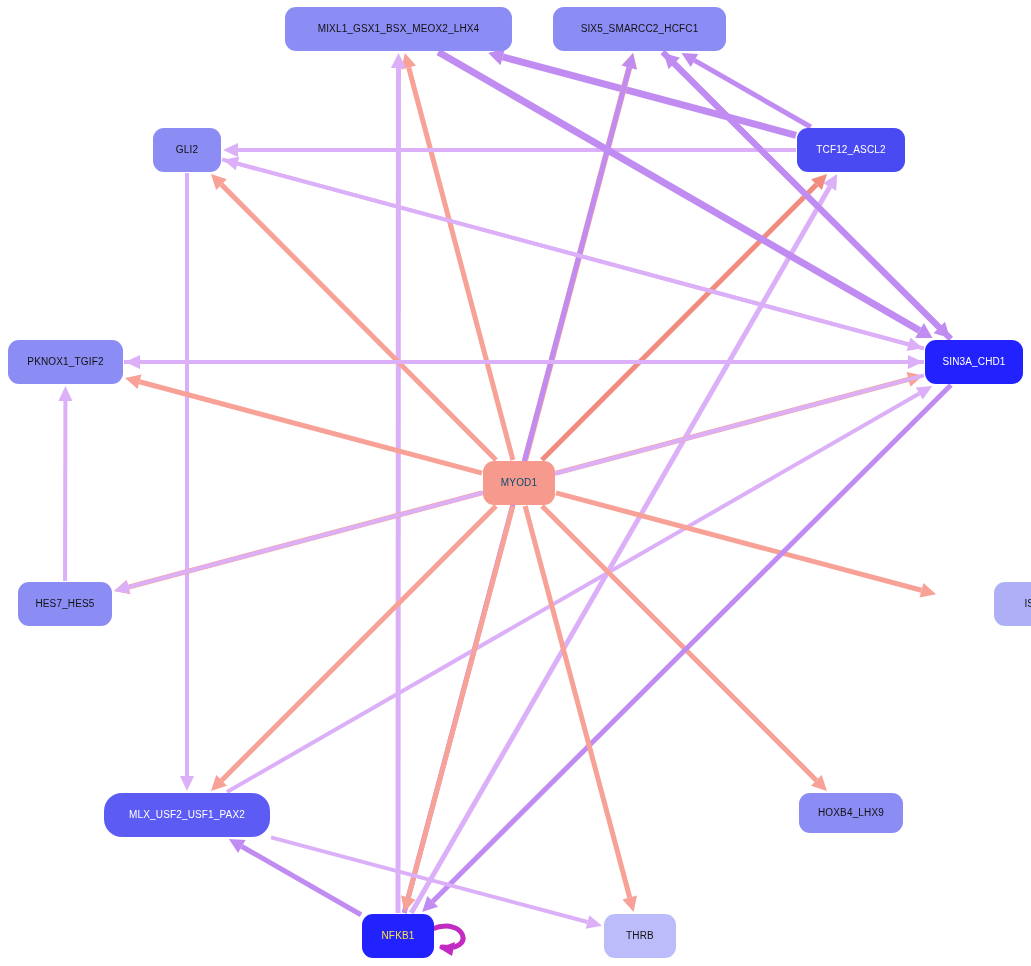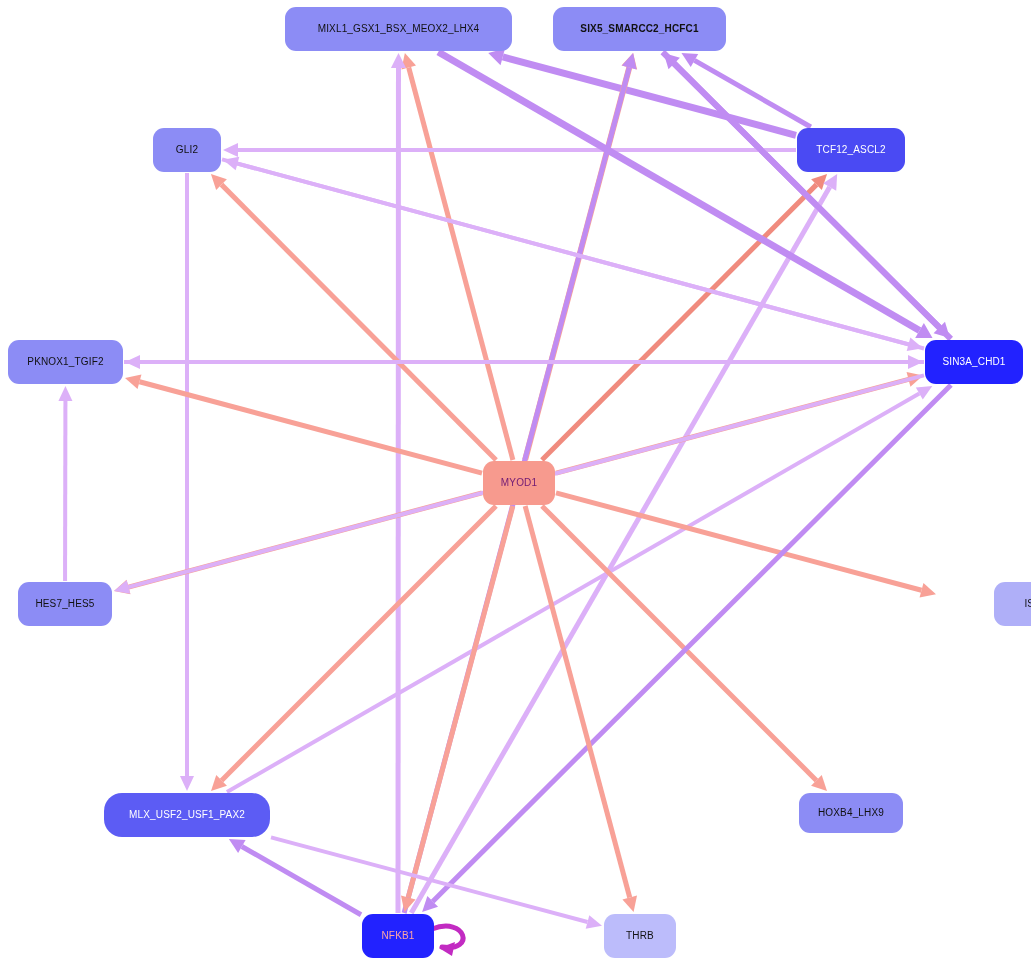--- a/index.html
+++ b/index.html
@@ -177,26 +177,26 @@
         <line x1="271" y1="837.4370860927153" x2="587.5080700505656" y2="921.9789767684733" stroke="#DCB0F8" stroke-width="4" stroke-linecap="butt"></line>
         <polygon points="602,925.849889624724 585.7016440509819,928.7418774115428 589.3144960501493,915.2160761254039" fill="#DCB0F8"></polygon>
       </g>
       <g>
         <path d="M 432 929 C 466 916, 476 952, 442 947" fill="none" stroke="#C22BC2" stroke-width="5" stroke-linecap="round"></path>
         <polygon points="439,948 455,942 452,956" fill="#C22BC2"></polygon>
       </g>
     </svg>
   <div id="node-layer">
       <div class="node" style="left: 285px; top: 7px; width: 227px; height: 44px; background: rgb(140, 140, 245); color: rgb(17, 17, 17);">MIXL1_GSX1_BSX_MEOX2_LHX4</div>
-      <div class="node" style="left: 553px; top: 7px; width: 173px; height: 44px; background: rgb(140, 140, 245); color: rgb(17, 17, 17); font-weight: bold;">SIX5_SMARCC2_HCFC1</div>
+      <div class="node" style="left: 553px; top: 7px; width: 173px; height: 44px; background: rgb(140, 140, 245); color: rgb(17, 17, 17);">SIX5_SMARCC2_HCFC1</div>
       <div class="node" style="left: 153px; top: 128px; width: 68px; height: 44px; background: rgb(140, 140, 245); color: rgb(17, 17, 17);">GLI2</div>
       <div class="node" style="left: 797px; top: 128px; width: 108px; height: 44px; background: rgb(74, 74, 243); color: rgb(255, 255, 255);">TCF12_ASCL2</div>
       <div class="node" style="left: 8px; top: 340px; width: 115px; height: 44px; background: rgb(140, 140, 245); color: rgb(17, 17, 17);">PKNOX1_TGIF2</div>
       <div class="node" style="left: 925px; top: 340px; width: 98px; height: 44px; background: rgb(34, 34, 255); color: rgb(255, 255, 255);">SIN3A_CHD1</div>
-      <div class="node" style="left: 483px; top: 461px; width: 72px; height: 44px; background: rgb(247, 154, 142); color: #701a75;">MYOD1</div>
+      <div class="node" style="left: 483px; top: 461px; width: 72px; height: 44px; background: rgb(247, 154, 142); color: #0c4a6e;">MYOD1</div>
       <div class="node" style="left: 18px; top: 582px; width: 94px; height: 44px; background: rgb(140, 140, 245); color: rgb(17, 17, 17);">HES7_HES5</div>
       <div class="node" style="left: 994px; top: 582px; width: 82px; height: 44px; background: rgb(175, 175, 248); color: rgb(17, 17, 17);">ISL1</div>
       <div class="node" style="left: 104px; top: 793px; width: 166px; height: 44px; background: rgb(92, 92, 244); color: rgb(255, 255, 255); border-radius: 18px;">MLX_USF2_USF1_PAX2</div>
       <div class="node" style="left: 799px; top: 793px; width: 104px; height: 40px; background: rgb(140, 140, 245); color: rgb(17, 17, 17);">HOXB4_LHX9</div>
-      <div class="node" style="left: 362px; top: 914px; width: 72px; height: 44px; background: rgb(34, 34, 255); color: #fca5a5;">NFKB1</div>
+      <div class="node" style="left: 362px; top: 914px; width: 72px; height: 44px; background: rgb(34, 34, 255); color: #fde047;">NFKB1</div>
       <div class="node" style="left: 604px; top: 914px; width: 72px; height: 44px; background: rgb(188, 188, 251); color: rgb(17, 17, 17);">THRB</div>
     </div>
 </div>
 
 </body></html>

